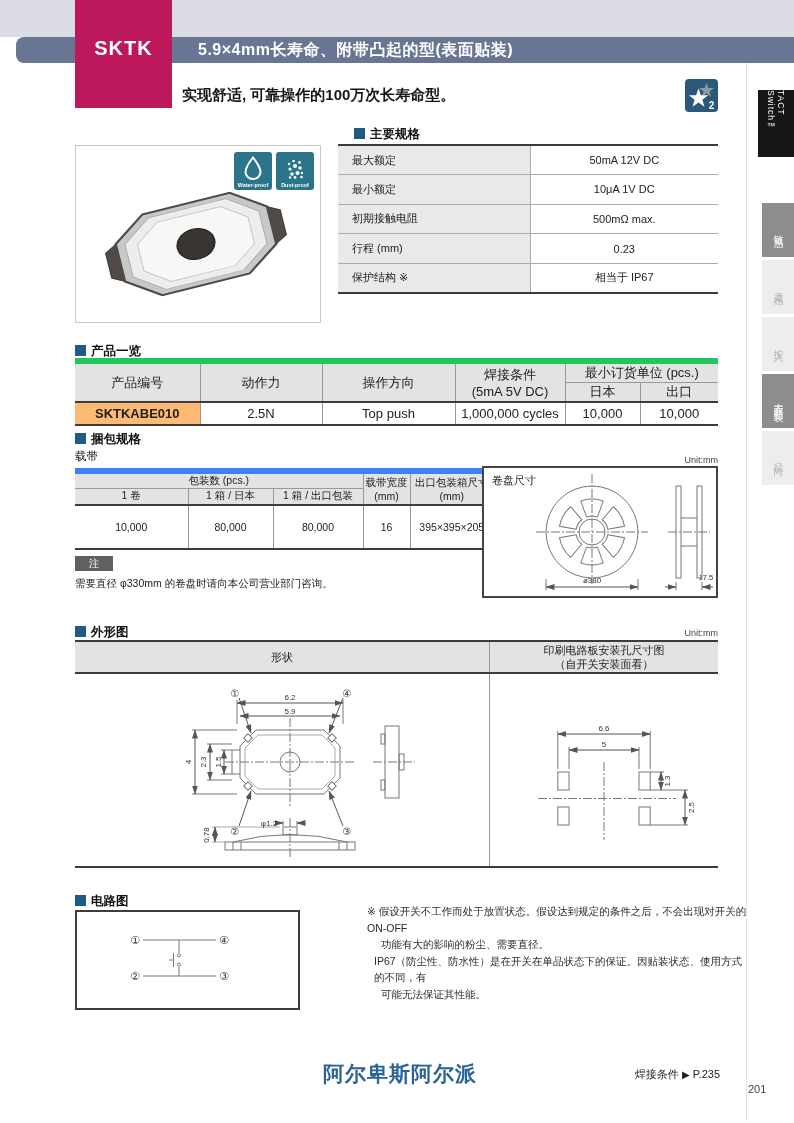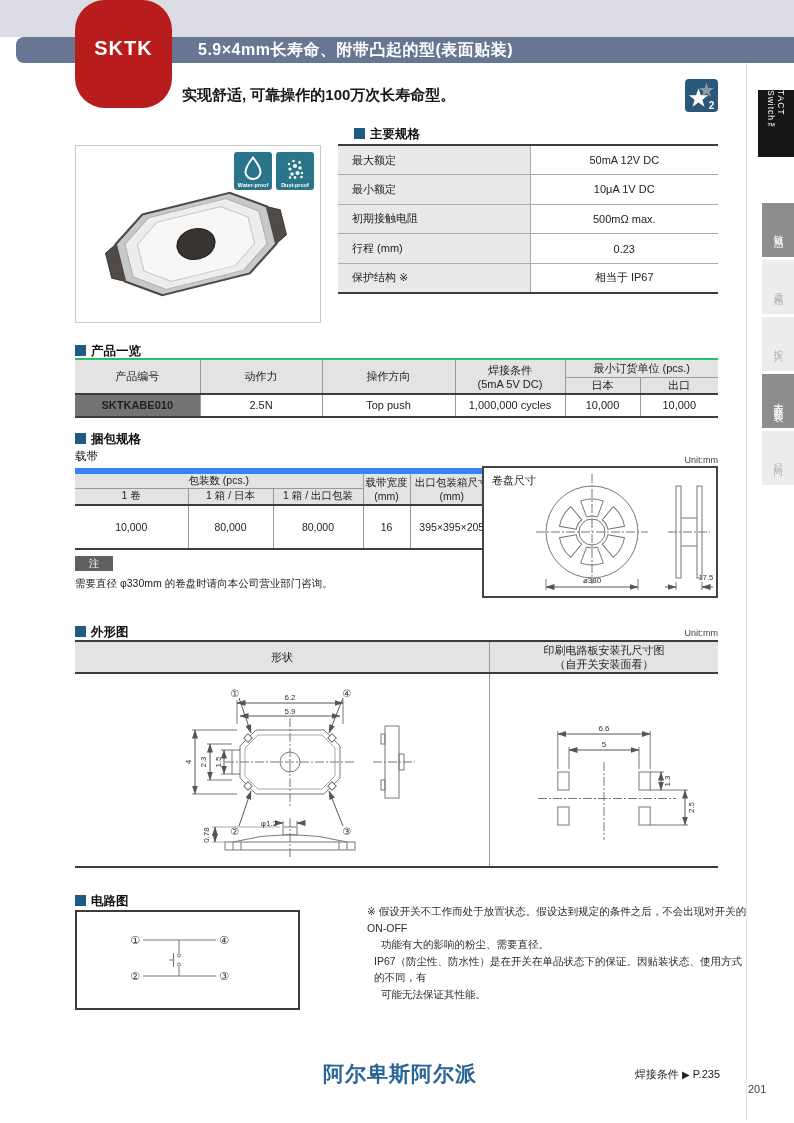--- a/index.html
+++ b/index.html
@@ -3,21 +3,21 @@
 <meta charset="utf-8">
 <style>
   * { margin:0; padding:0; box-sizing:border-box; }
   body { background:#888; font-family:"Liberation Sans","DejaVu Sans",sans-serif; }
   .page { position:relative; width:794px; height:1123px; background:#fff; margin:0 auto; overflow:hidden; }
 
   
   .top-strip { position:absolute; left:0; top:0; width:794px; height:37px; background:#dcdce5; }
   .title-bar { position:absolute; left:16px; top:37px; width:794px; height:26px; background:#687693;border-radius:8px; }
   .title-text { position:absolute; left:182px; top:3px; color:#fff; font-size:16px; font-weight:bold; letter-spacing:0.5px; }
-  .sktk-box { position:absolute; left:75px; top:0; width:97px; height:108px; background:#b91c1c;border-radius:30px; }
+  .sktk-box { position:absolute; left:75px; top:0; width:97px; height:108px; background:#be185d; }
   .sktk-box span { display:block; text-align:center; margin-top:37px; color:#fff; font-size:20px; font-weight:bold; letter-spacing:1px; }
   .subtitle { position:absolute; left:182px; top:86px; font-size:15px; font-weight:bold; color:#161616; }
   .star-badge { position:absolute; left:685px; top:79px; }
 
   
   .side-cat { position:absolute; left:758px; top:90px; width:36px; height:67px; background:#161616; display:flex; align-items:center; justify-content:center; }
   .side-cat span { writing-mode:vertical-rl; color:#fff; font-size:8.5px; letter-spacing:1px; }
   .side-tab { position:absolute; left:762px; width:32px; height:54px; display:flex; align-items:center; justify-content:center; }
   .side-tab span { writing-mode:vertical-rl; font-size:10px; letter-spacing:3px; }
   .tab-on { background:#8d8d8d; } .tab-on span { color:#fff; }
@@ -35,30 +35,30 @@
 
   
   table { border-collapse:collapse; table-layout:fixed; }
   .spec-table { position:absolute; left:338px; top:144px; width:380px; font-size:11px; color:#222;
     border-top:2px solid #3c3c3c; border-bottom:2px solid #3c3c3c; }
   .spec-table th { height:29px; background:#e3e3e3; font-weight:normal; border-bottom:2px solid #3c3c3c; }
   .spec-table td { height:29.6px; border-top:1px solid #aaa; }
   .spec-table .c1 { width:192px; background:#e9e9e9; text-align:left; padding-left:14px; }
   .spec-table .c2 { width:188px; text-align:center; border-left:1px solid #aaa; background:#fff; }
 
-  .plist-table { position:absolute; left:75px; top:358px; width:643px; font-size:11px; color:#222;
-    border-top:2px solid #22c55e; border-bottom:2px solid #3c3c3c; }
+  .plist-table { position:absolute; left:75px; top:358px; width:643px; font-size:13px; color:#222;
+    border-top:6px solid #22c55e; border-bottom:2px solid #3c3c3c; }
   .plist-table th { background:#e3e3e3; font-weight:normal; border:1px solid #999; }
   .plist-table td { text-align:center; border:1px solid #999; height:23px; }
   .plist-table .r1 th { height:18px; }
   .plist-table .r2 th { height:16px; }
   .plist-table tr.data td { border-top:2px solid #3c3c3c; }
   .plist-table th:first-child, .plist-table td:first-child { border-left:0; }
   .plist-table th:last-child, .plist-table td:last-child { border-right:0; }
-  .plist-table .part { background:#737373; font-weight:bold;margin-top:48px; }
+  .plist-table .part { background:#fdba74; font-weight:bold;margin-top:48px; }
 
   .pack-table { position:absolute; left:75px; top:468px; width:418px; font-size:10.5px; color:#222;
     border-top:6px solid #3b82f6; border-bottom:2px solid #3c3c3c; }
   .pack-table th { background:#e3e3e3; font-weight:normal; border:1px solid #999; height:16px; }
   .pack-table td { text-align:center; border:1px solid #999; height:44px; }
   .pack-table tr.data td { border-top:2px solid #3c3c3c; }
   .pack-table th:first-child, .pack-table td:first-child { border-left:0; }
   .pack-table th:last-child, .pack-table td:last-child { border-right:0; }
 
   .reel-box { position:absolute; left:482px; top:466px; width:236px; height:132px; border:2px solid #444; background:#fff; }

